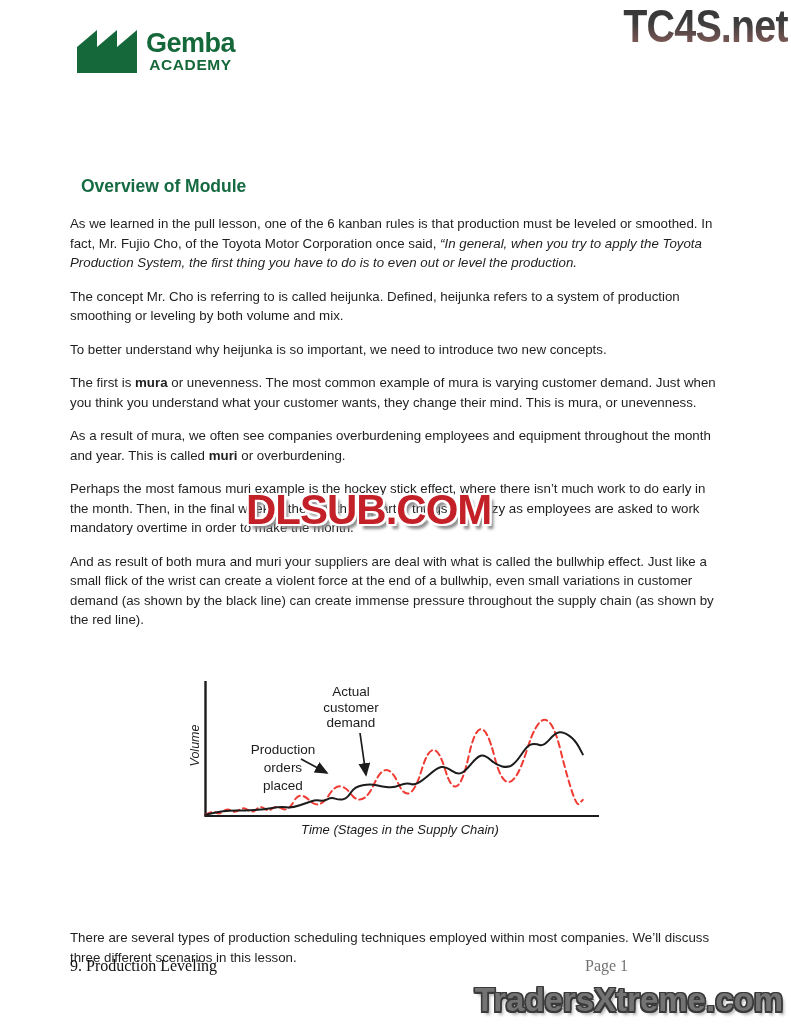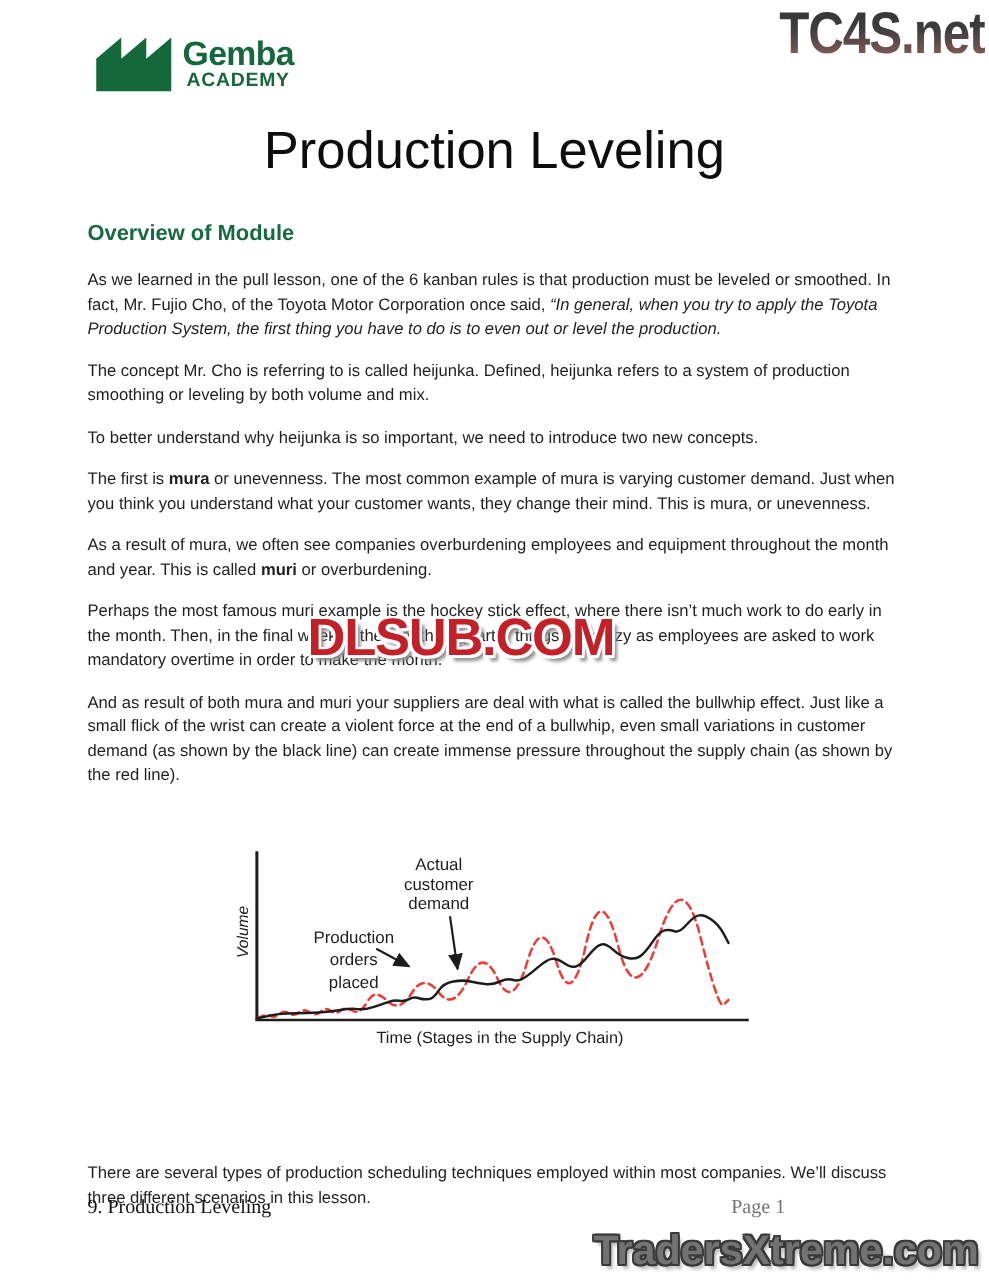--- a/index.html
+++ b/index.html
@@ -19,21 +19,21 @@
   .logo svg{display:block;}
   .logo-text{margin-left:5px; margin-top:4px;}
   .logo-name{font-size:27px; font-weight:700; color:#156839; line-height:25px; letter-spacing:-0.5px;}
   .logo-sub{font-size:15.5px; font-weight:700; color:#156839; letter-spacing:0.6px; line-height:17px;text-align:center;}
   h1.title{
     position:absolute; top:96px; left:0; right:0; margin:0;
     text-align:center; font-size:42px; font-weight:400; color:#0d0d0d; letter-spacing:0;
   }
   
   .content{position:absolute; left:70px; right:71px; top:176px;}
-  h2.section{margin:0 0 17px 0; font-size:17.5px; font-weight:700; color:#166a42;}
+  h2.section{margin:0 0 17px 11px; font-size:17.5px; font-weight:700; color:#166a42;}
   p.body{margin:0 0 14px 0; font-size:13.3px; line-height:19.5px; color:#1f1f1f;}
   .it{font-style:italic;}
   .bd{font-weight:700;}
   
   .dlsub{
     position:absolute; left:246px; top:486px;
     font-size:42px; font-weight:800; letter-spacing:-1px; color:#c32028;
     text-shadow:
       -2px -2px 0 #ffffff, 2px -2px 0 #ffffff, -2px 2px 0 #ffffff, 2px 2px 0 #ffffff,
       0 -2px 0 #ffffff, 0 2px 0 #ffffff, -2px 0 0 #ffffff, 2px 0 0 #ffffff,
@@ -51,21 +51,21 @@
   .chart{position:absolute; left:185px; top:674px; width:420px; height:172px;}
   .chart svg{position:absolute; left:0; top:0;}
   .ann{position:absolute; white-space:pre-line; text-align:center; color:#1c1c1c;
        font-size:13.5px; line-height:17px;}
   .ann-prod{left:42px; top:53px; width:112px; line-height:18px;margin-top:14px;}
   .ann-demand{left:118px; top:10px; width:96px; line-height:15.5px;}
   .ylabel{position:absolute; left:-25px; top:64px; width:70px; height:15px;
           transform:rotate(-90deg); text-align:center;
           font-size:12.5px; font-style:italic; color:#1c1c1c;}
   .xlabel{position:absolute; left:95px; top:148px; width:240px; text-align:center;
-          font-size:13px; color:#1c1c1c;}
+          font-size:13px; font-style:italic; color:#1c1c1c;}
   
   .footer-left{position:absolute; left:70px; top:957px;
     font-family:"Liberation Serif", serif; font-size:16px; color:#111111;}
   .footer-right{position:absolute; left:585px; top:957px;
     font-family:Liberation Serif, serif; font-size:16px; color:#737373;}
 </style>
 </head>
 <body>
 
 <div class="page">
@@ -77,21 +77,20 @@
       <svg width="66" height="47" viewBox="0 0 66 47">
         <path d="M2,46 L2,20 L22,3 L22,20 L42,3 L42,20 L62,3 L62,46 Z" fill="#156839"></path>
       </svg>
     </span>
     <div class="logo-text">
       <div class="logo-name">Gemba</div>
       <div class="logo-sub">ACADEMY</div>
     </div>
   </div>
 
-  <h1 class="title">Production Leveling</h1>
 
   <div class="content">
     <h2 class="section">Overview of Module</h2>
 
     <p class="body"><span>As we learned in the pull lesson, one of the 6 kanban rules is that production must be leveled or smoothed.  In fact, Mr. Fujio Cho, of the Toyota Motor Corporation once said, </span><span class="it">“In general, when you try to apply the Toyota Production System, the first thing you have to do is to even out or level the production.</span></p>
 
     <p class="body">The concept Mr. Cho is referring to is called heijunka.  Defined, heijunka refers to a system of production smoothing or leveling by both volume and mix.</p>
 
     <p class="body">To better understand why heijunka is so important, we need to introduce two new concepts.</p>
 

